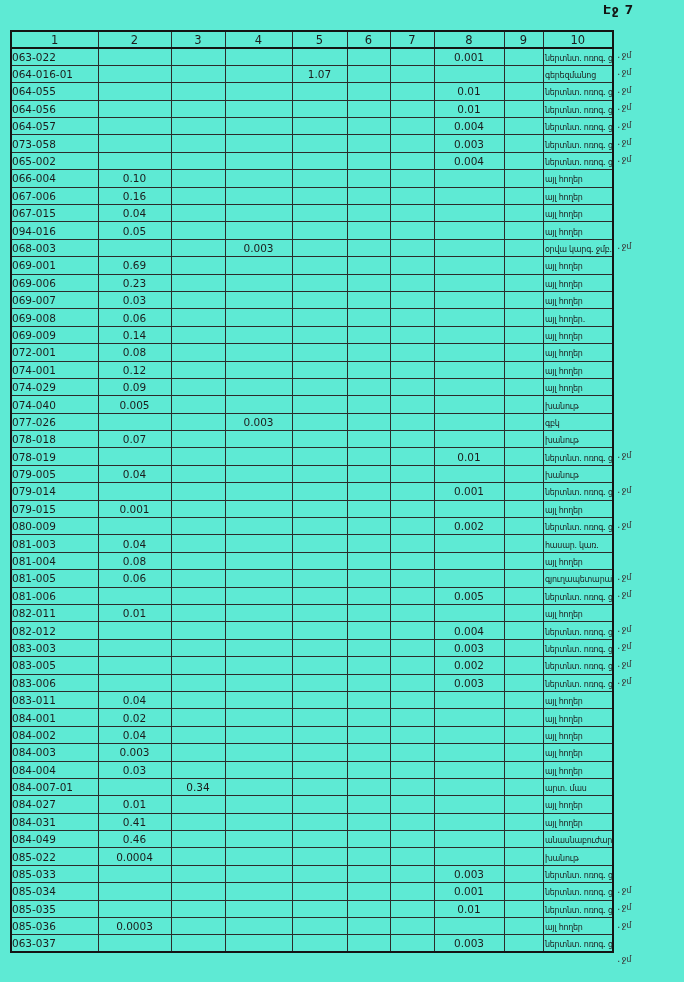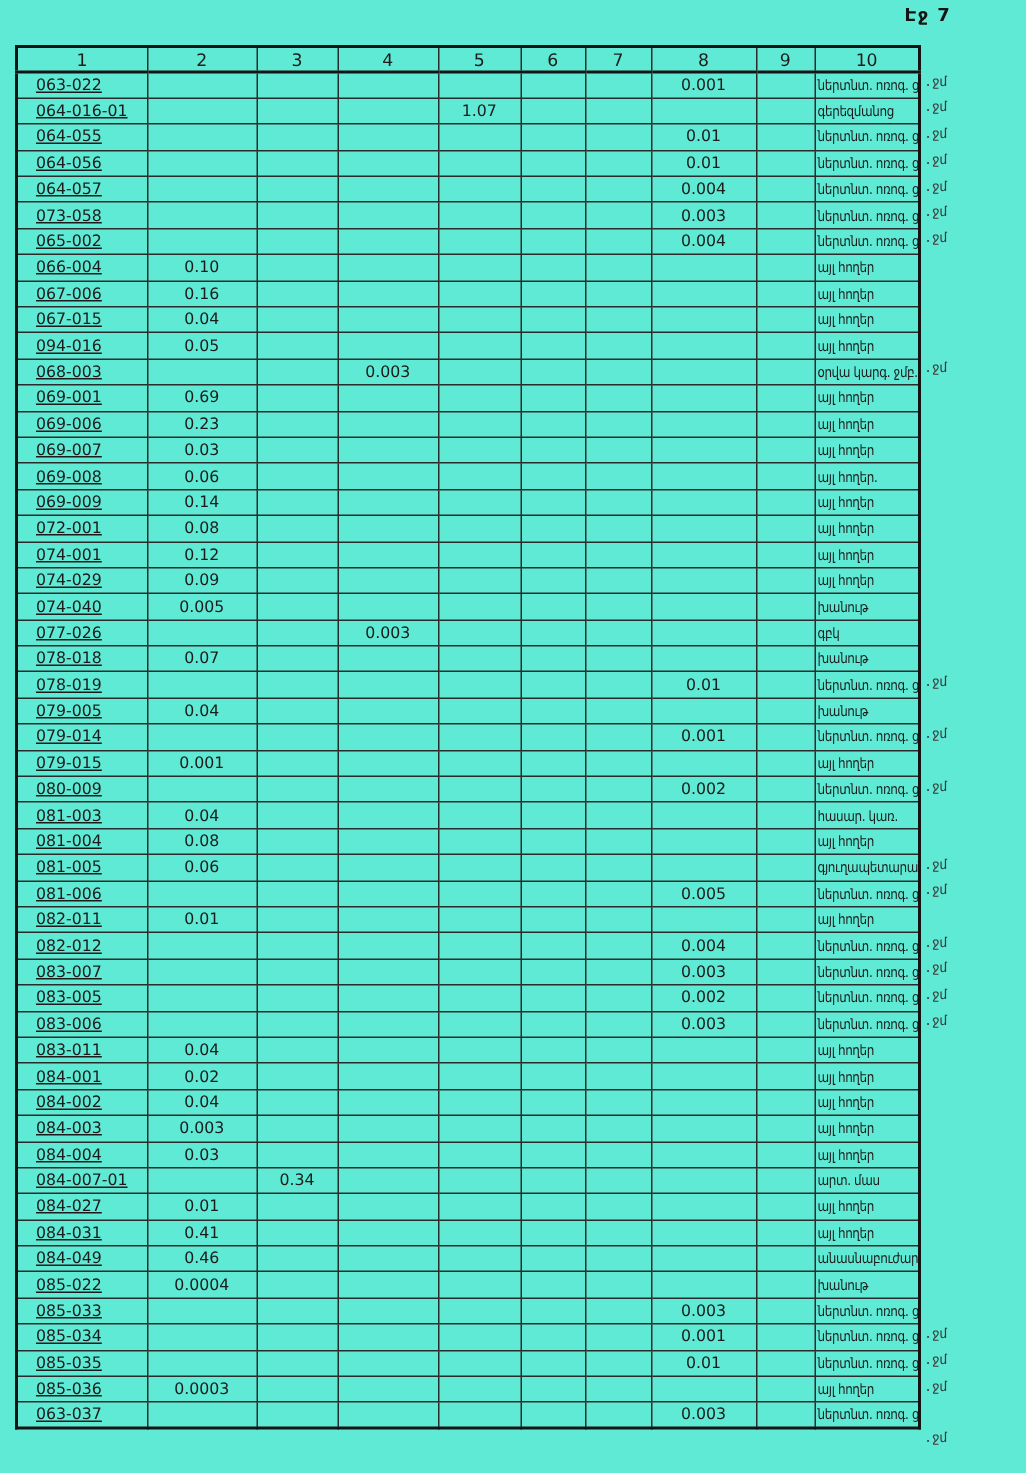--- a/index.html
+++ b/index.html
@@ -45,21 +45,21 @@
     height: 17.4px;
     color: #1c1c1c;
   }
   .doc-table thead th {
     font-weight: normal;
     font-size: 11.5px;
     text-align: center;
     height: 17px;
     border-bottom: 2px solid #141414;
   }
-  .doc-table td.code { text-align: left; padding-left: 12px; text-decoration: underline; }
+  .doc-table td.code { text-align: left; padding-left: 0; }
   .doc-table td.num  { text-align: center; }
   .doc-table td.type { text-align: left; padding: 0 1px; }
   .doc-table td.type .fit {
     display: inline-block;
     font-size: 9.5px;
     letter-spacing: -0.3px;
     transform: scaleX(0.84);
     transform-origin: left center;
     white-space: nowrap;
   }
@@ -510,21 +510,21 @@
           <td class="num"></td>
           <td class="num"></td>
           <td class="num"></td>
           <td class="num"></td>
           <td class="num"></td>
           <td class="num">0.004</td>
           <td class="num"></td>
           <td class="type"><span class="fit">ներտնտ. ոռոգ. ցանց</span></td>
         </tr>
         <tr>
-          <td class="code">083-007</td>
+          <td class="code">083-003</td>
           <td class="num"></td>
           <td class="num"></td>
           <td class="num"></td>
           <td class="num"></td>
           <td class="num"></td>
           <td class="num"></td>
           <td class="num">0.003</td>
           <td class="num"></td>
           <td class="type"><span class="fit">ներտնտ. ոռոգ. ցանց</span></td>
         </tr>

